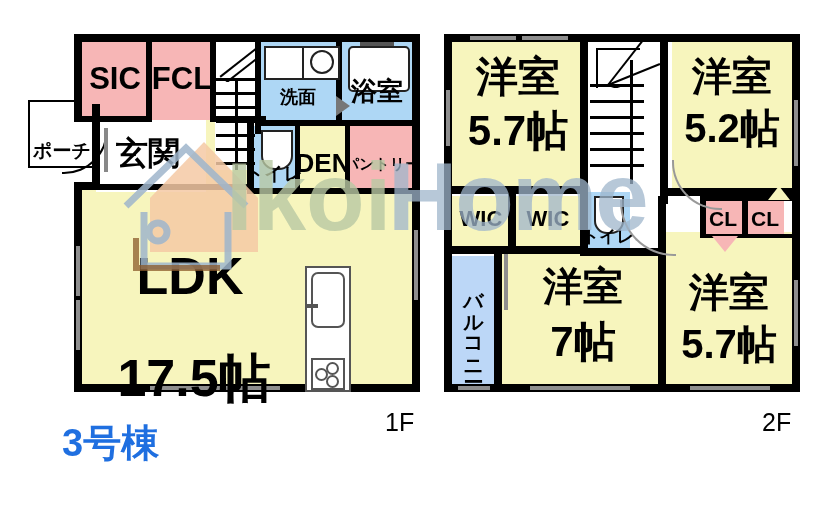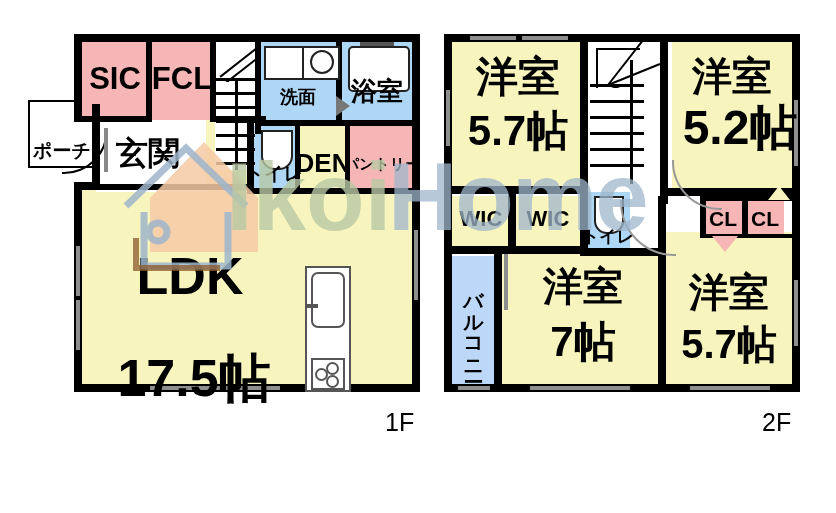--- a/index.html
+++ b/index.html
@@ -261,21 +261,21 @@
                 border-left:13px solid transparent;border-right:13px solid transparent;
                 border-top:16px solid #f7b6b6;"></div>
     <div style="position:absolute;left:768px;top:186px;width:0;height:0;
                 border-left:11px solid transparent;border-right:11px solid transparent;
                 border-bottom:14px solid #f7f5bd;"></div>
 
     <div class="lbl" style="left:452px;top:52px;width:132px;height:50px;font-size:42px;font-weight:bold;">洋室</div>
     <div class="lbl" style="left:446px;top:106px;width:144px;height:50px;font-size:42px;font-weight:bold;">5.7帖</div>
 
     <div class="lbl" style="left:672px;top:52px;width:120px;height:48px;font-size:40px;font-weight:bold;">洋室</div>
-    <div class="lbl" style="left:668px;top:104px;width:128px;height:48px;font-size:48px;font-weight:bold;padding-left:8px;">5.2帖</div>
+    <div class="lbl" style="left:668px;top:104px;width:128px;height:48px;font-size:40px;font-weight:bold;">5.2帖</div>
 
     <div class="lbl" style="left:508px;top:262px;width:150px;height:48px;font-size:40px;font-weight:bold;">洋室</div>
     <div class="lbl" style="left:508px;top:316px;width:150px;height:52px;font-size:42px;font-weight:bold;">7帖</div>
 
     <div class="lbl" style="left:666px;top:268px;width:126px;height:48px;font-size:40px;font-weight:bold;">洋室</div>
     <div class="lbl" style="left:662px;top:320px;width:134px;height:48px;font-size:40px;font-weight:bold;">5.7帖</div>
 
     <div class="lbl" style="left:452px;top:202px;width:58px;height:34px;font-size:22px;font-weight:bold;">WIC</div>
     <div class="lbl" style="left:516px;top:202px;width:64px;height:34px;font-size:22px;font-weight:bold;">WIC</div>
     <div class="lbl" style="left:584px;top:222px;width:48px;height:28px;font-size:17px;font-weight:bold;">トイレ</div>
@@ -299,14 +299,15 @@
         <circle cx="50" cy="112" r="9"></circle>
       </g>
       <g fill="none" stroke="#8b5a2b" stroke-width="6" opacity="0.75">
         <polyline points="28,118 28,148 112,148"></polyline>
       </g>
     </svg>
     <div class="wm-i">Ikoi</div>
     <div class="wm-text" style="left:280px;">Home</div>
   </div>
 
+  <div class="planname" style="left:62px;top:418px;">3号棟</div>
 
 </div>
 
 </body></html>

